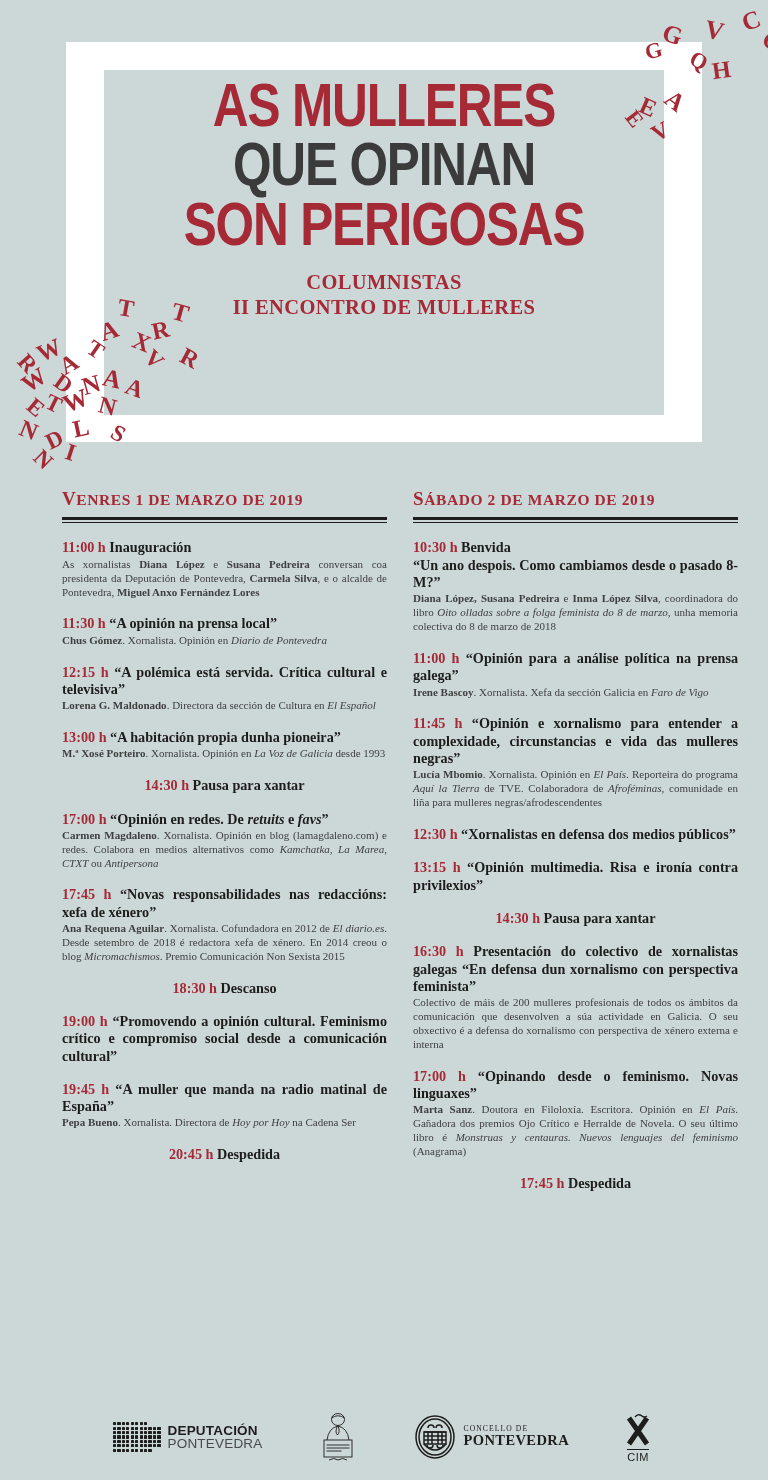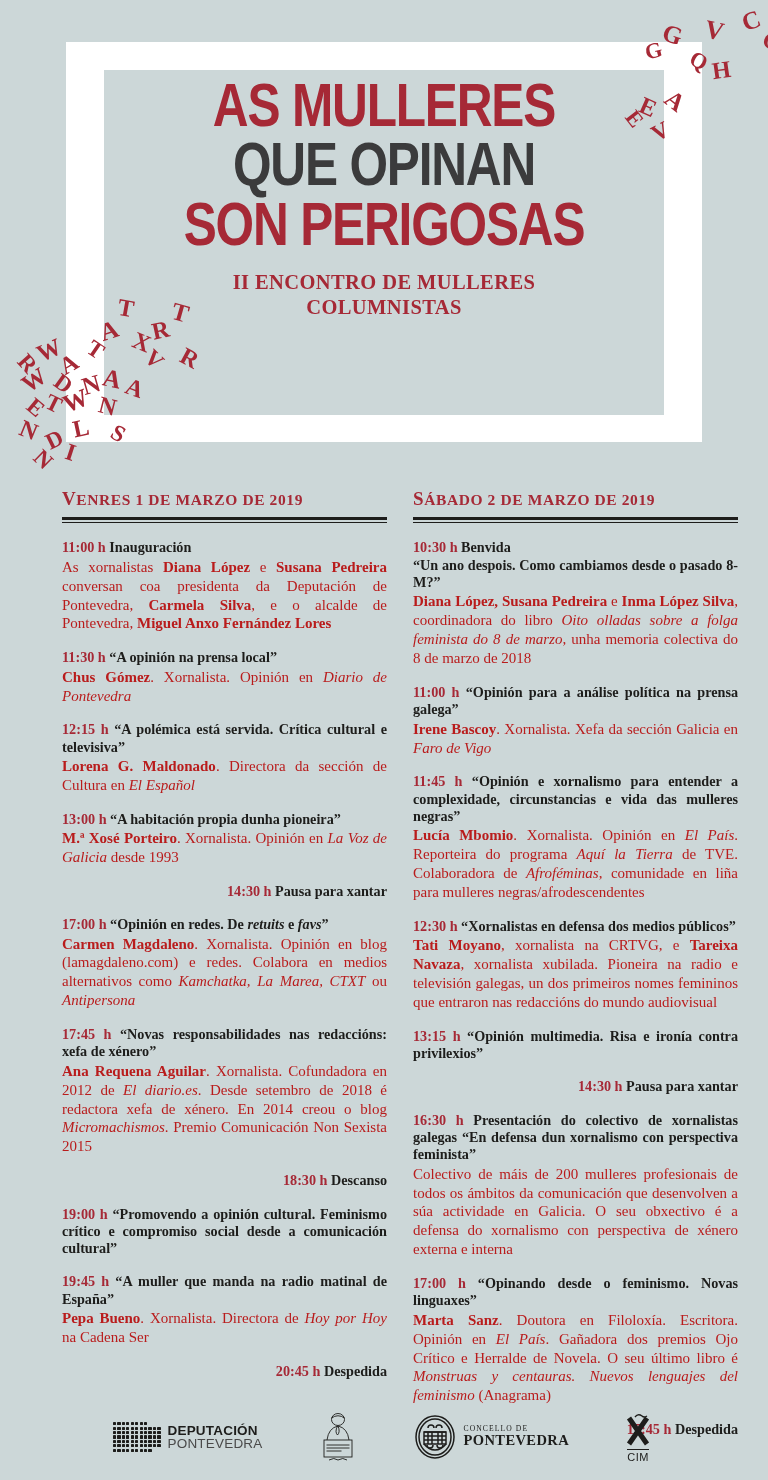--- a/index.html
+++ b/index.html
@@ -91,29 +91,29 @@
     font-weight:700;
     font-size:14.2px;
     line-height:1.22;
     color:#1d1d1b;
     text-align:justify;
     margin:0;
   }
   .item .hl .t{color:#a62936;}
   .item .desc{
     font-family:"Liberation Serif", serif;
-    font-size:15px;
+    font-size:11px;
     line-height:1.26;
-    color:#b91c1c;
+    color:#404040;
     text-align:justify;
     margin:1px 0 0 0;
   }
   .item .desc b{font-weight:700;}
   .item .desc i{font-style:italic;}
-  .item.plain .hl{text-align:right;}
+  .item.plain .hl{text-align:center;}
 
   
   .footer{
     position:absolute;left:0;bottom:0;width:768px;height:86px;
     display:flex;align-items:center;justify-content:center;
     gap:52px;
   }
   .logo{display:flex;align-items:center;gap:7px;color:#1d1d1b;}
   .dots{display:grid;grid-template-columns:repeat(11,3.2px);grid-auto-rows:3.2px;gap:1.25px;}
   .dots i{background:#1d1d1b;display:block;width:3.2px;height:3.2px;border-radius:.4px;}
@@ -130,22 +130,22 @@
 
 <div class="hero">
   <div class="hero-white"></div>
   <div class="hero-inner"></div>
 
   <div class="title-stack">
     <div class="tline tline1">AS MULLERES</div>
     <div class="tline tline2">QUE OPINAN</div>
     <div class="tline tline3">SON PERIGOSAS</div>
     <div class="subtitle">
+      <div>COLUMNISTAS</div>
       <div>II ENCONTRO DE MULLERES</div>
-      <div>COLUMNISTAS</div>
     </div>
   </div>
 
   <div class="letters" id="letters-layer">
       <span class="ltr" style="left: 663px; top: 22px; font-size: 25px; transform: rotate(18deg);">G</span>
       <span class="ltr" style="left: 645px; top: 40px; font-size: 22px; transform: rotate(-14deg);">G</span>
       <span class="ltr" style="left: 705px; top: 18px; font-size: 26px; transform: rotate(12deg);">V</span>
       <span class="ltr" style="left: 742px; top: 8px; font-size: 25px; transform: rotate(-20deg);">C</span>
       <span class="ltr" style="left: 763px; top: 30px; font-size: 23px; transform: rotate(16deg);">G</span>
       <span class="ltr" style="left: 690px; top: 50px; font-size: 22px; transform: rotate(30deg);">Q</span>
@@ -246,21 +246,20 @@
       <div class="item">
         <div class="hl"><span class="t">11:00 h</span> “Opinión para a análise política na prensa galega”</div>
         <div class="desc"><b>Irene Bascoy</b>. Xornalista. Xefa da sección Galicia en <i>Faro de Vigo</i></div>
       </div>
       <div class="item">
         <div class="hl"><span class="t">11:45 h</span> “Opinión e xornalismo para entender a complexidade, circunstancias e vida das mulleres negras”</div>
         <div class="desc"><b>Lucía Mbomio</b>. Xornalista. Opinión en <i>El País</i>. Reporteira do programa <i>Aquí la Tierra</i> de TVE. Colaboradora de <i>Afroféminas</i>, comunidade en liña para mulleres negras/afrodescendentes</div>
       </div>
       <div class="item">
         <div class="hl"><span class="t">12:30 h</span> “Xornalistas en defensa dos medios públicos”</div>
-        <div class="desc"><b>Tati Moyano</b>, xornalista na CRTVG, e <b>Tareixa Navaza</b>, xornalista xubilada. Pioneira na radio e televisión galegas, un dos primeiros nomes femininos que entraron nas redaccións do mundo audiovisual</div>
       </div>
       <div class="item">
         <div class="hl"><span class="t">13:15 h</span> “Opinión multimedia. Risa e ironía contra privilexios”</div>
       </div>
       <div class="item plain">
         <div class="hl"><span class="t">14:30 h</span> Pausa para xantar</div>
       </div>
       <div class="item">
         <div class="hl"><span class="t">16:30 h</span> Presentación do colectivo de xornalistas galegas “En defensa dun xornalismo con perspectiva feminista”</div>
         <div class="desc">Colectivo de máis de 200 mulleres profesionais de todos os ámbitos da comunicación que desenvolven a súa actividade en Galicia. O seu obxectivo é a defensa do xornalismo con perspectiva de xénero externa e interna</div>

